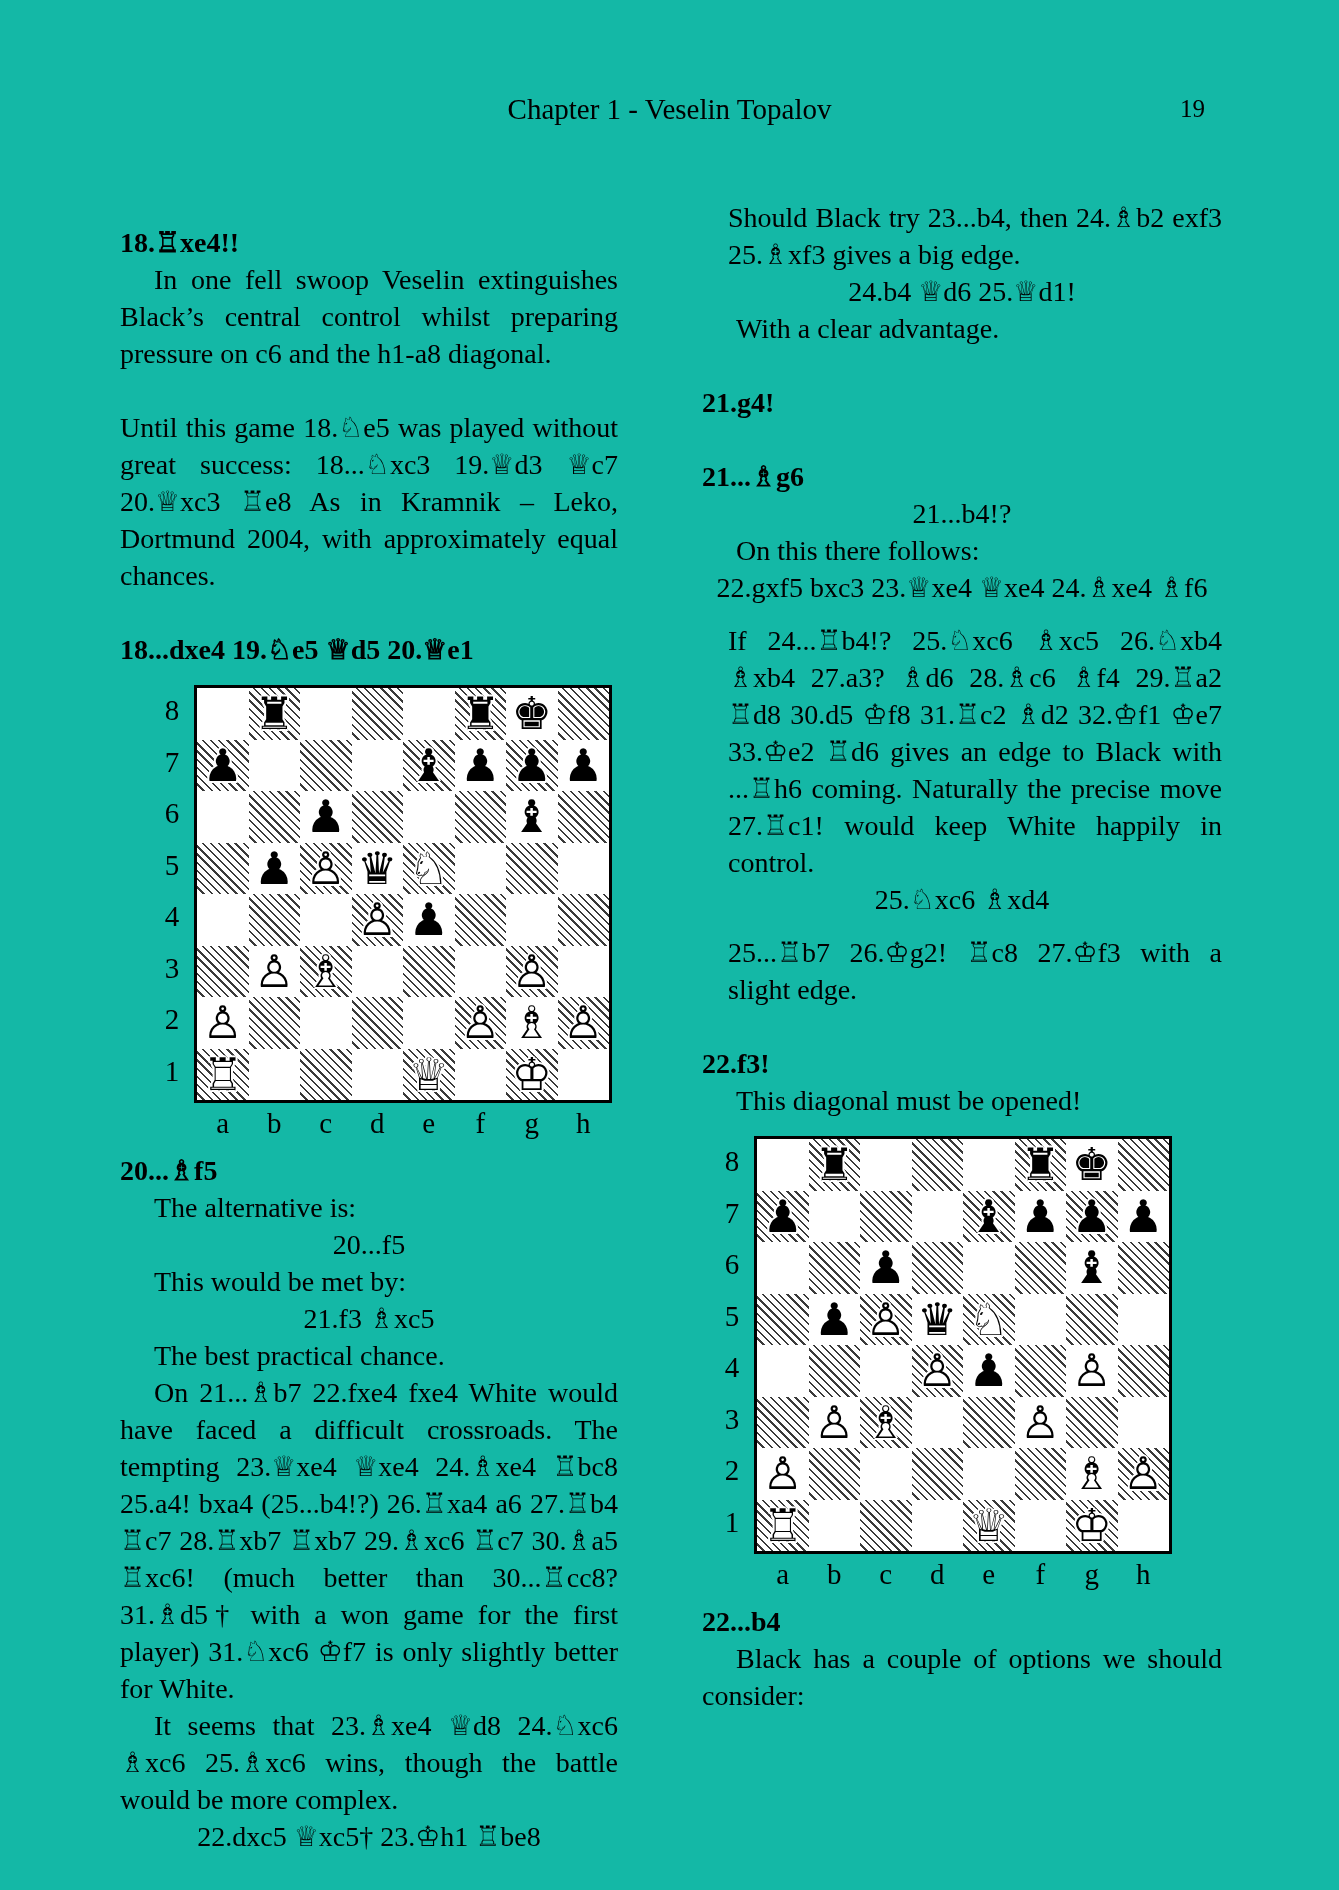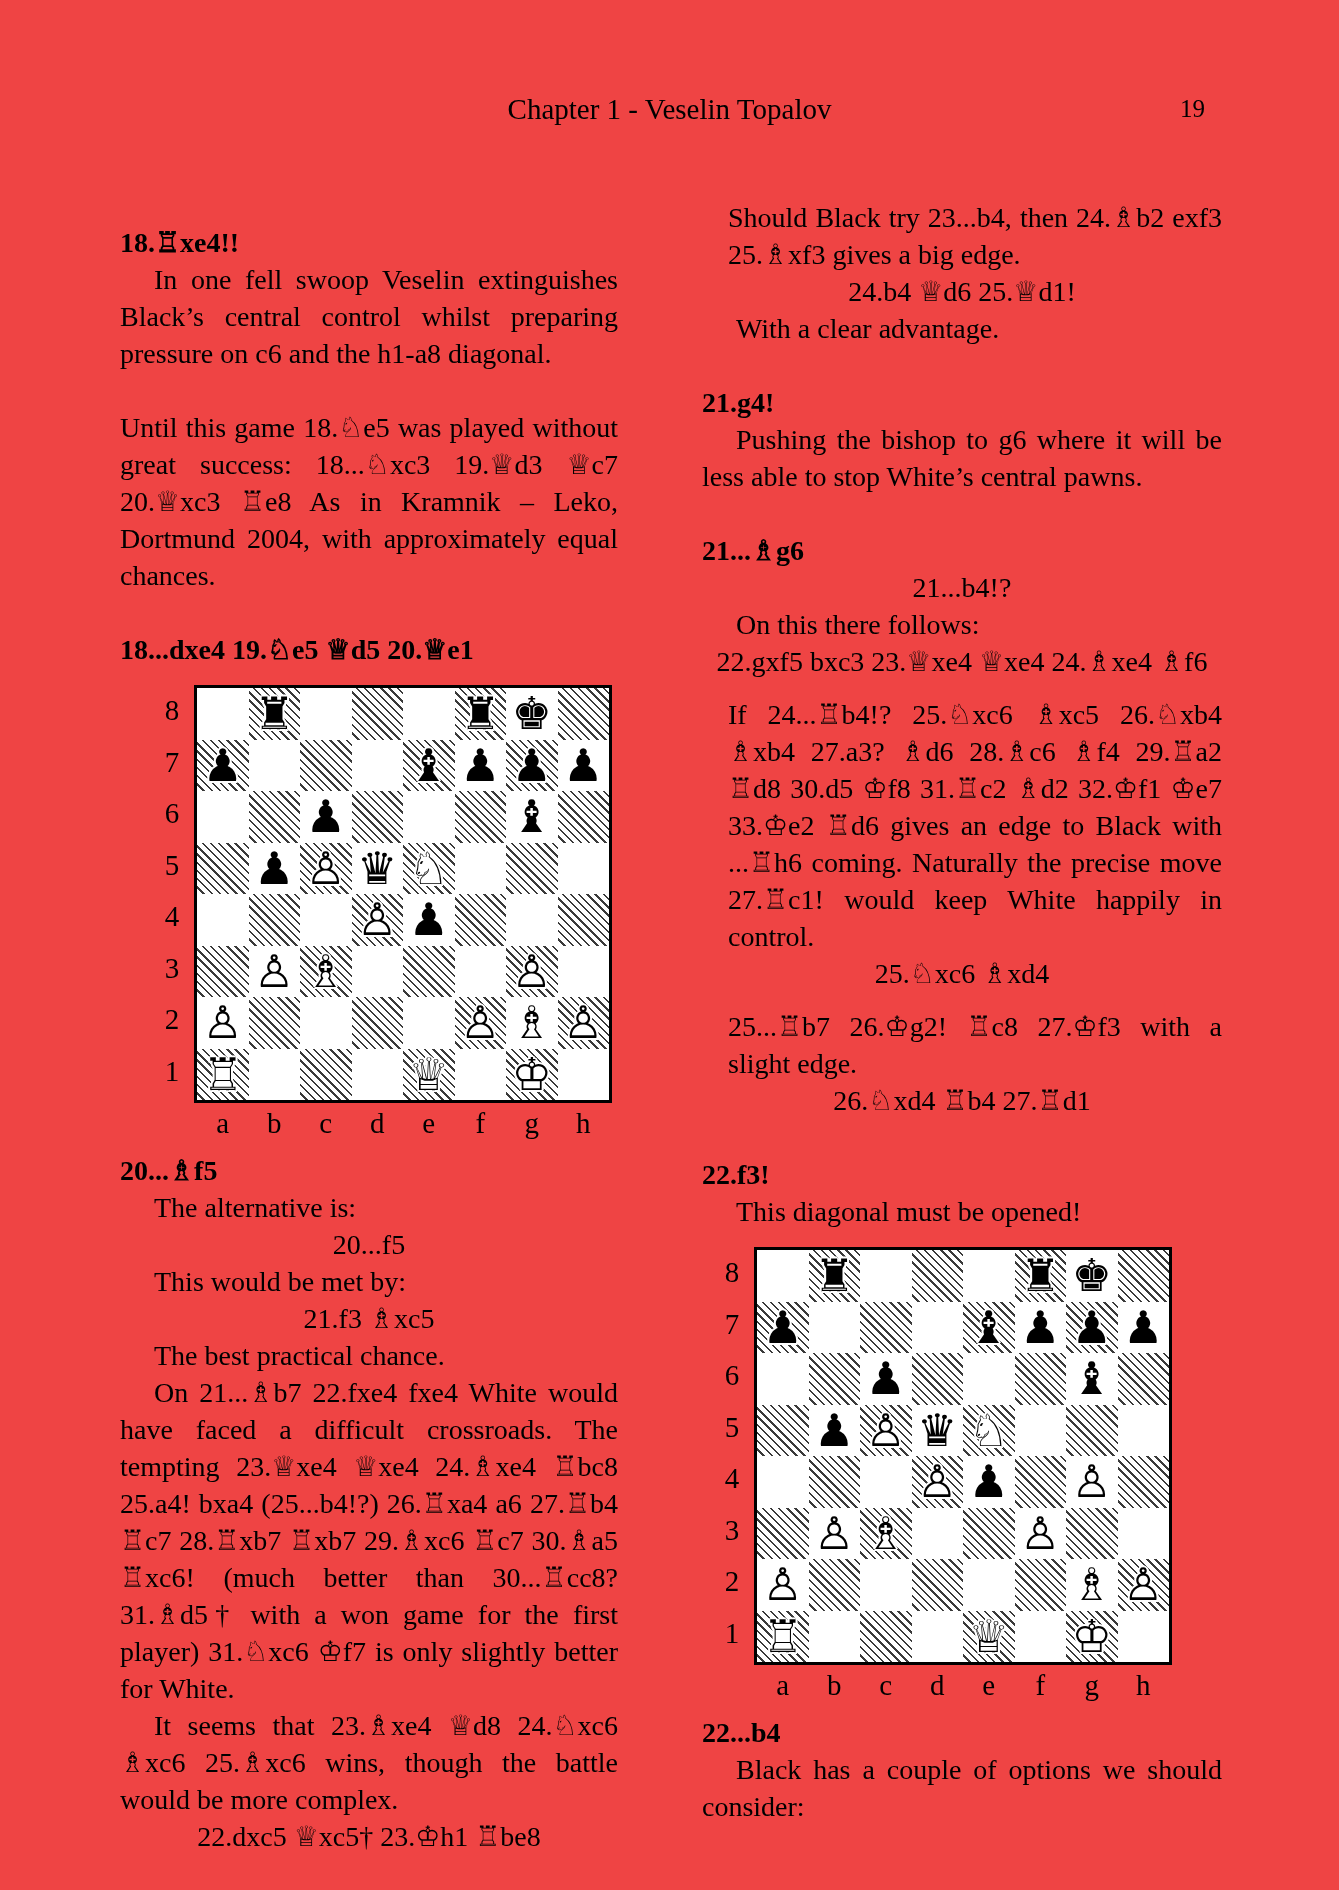--- a/index.html
+++ b/index.html
@@ -1,19 +1,19 @@
 <!DOCTYPE html>
 <html><head>
 <meta charset="utf-8">
 <style>
   html,body{margin:0;padding:0;background:#e8e8e8;}
   .page{
     position:relative;
     width:1339px;height:1890px;
-    background:#ef4444;
+    background:#14b8a6;
     color:#000;
     font-family:"Liberation Serif","DejaVu Serif",serif;
     overflow:hidden;
   }
   .header-title{
     position:absolute;top:92px;left:0;width:100%;
     text-align:center;font-size:29px;line-height:34px;
   }
   .page-number{
     position:absolute;top:92px;right:134px;
@@ -341,30 +341,28 @@
       <div class="blk para">On 21...♗b7 22.fxe4 fxe4 White would have faced a difficult crossroads. The tempting 23.♕xe4 ♕xe4 24.♗xe4 ♖bc8 25.a4! bxa4 (25...b4!?) 26.♖xa4 a6 27.♖b4 ♖c7 28.♖xb7 ♖xb7 29.♗xc6 ♖c7 30.♗a5 ♖xc6! (much better than 30...♖cc8? 31.♗d5† with a won game for the first player) 31.♘xc6 ♔f7 is only slightly better for White.</div>
       <div class="blk para">It seems that 23.♗xe4 ♕d8 24.♘xc6 ♗xc6 25.♗xc6 wins, though the battle would be more complex.</div>
       <div class="blk m-line">22.dxc5 ♕xc5† 23.♔h1 ♖be8</div>
     </div>
   <div class="col col-right">
       <div class="blk para-ind">Should Black try 23...b4, then 24.♗b2 exf3 25.♗xf3 gives a big edge.</div>
       <div class="blk m-line">24.b4 ♕d6 25.♕d1!</div>
       <div class="blk i-line">With a clear advantage.</div>
       <div class="blk gap"></div>
       <div class="blk b-line">21.g4!</div>
-      <div class="blk para">Pushing the bishop to g6 where it will be less able to stop White’s central pawns.</div>
       <div class="blk gap"></div>
       <div class="blk b-line">21...♗g6</div>
       <div class="blk m-line">21...b4!?</div>
       <div class="blk i-line">On this there follows:</div>
       <div class="blk m-line">22.gxf5 bxc3 23.♕xe4 ♕xe4 24.♗xe4 ♗f6</div>
       <div class="blk para-ind">If 24...♖b4!? 25.♘xc6 ♗xc5 26.♘xb4 ♗xb4 27.a3? ♗d6 28.♗c6 ♗f4 29.♖a2 ♖d8 30.d5 ♔f8 31.♖c2 ♗d2 32.♔f1 ♔e7 33.♔e2 ♖d6 gives an edge to Black with ...♖h6 coming. Naturally the precise move 27.♖c1! would keep White happily in control.</div>
       <div class="blk m-line">25.♘xc6 ♗xd4</div>
       <div class="blk para-ind">25...♖b7 26.♔g2! ♖c8 27.♔f3 with a slight edge.</div>
-      <div class="blk m-line">26.♘xd4 ♖b4 27.♖d1</div>
       <div class="blk gap"></div>
       <div class="blk b-line">22.f3!</div>
       <div class="blk i-line">This diagonal must be opened!</div>
       <div class="diagram diagram-2">
         <div class="diag-inner">
           <div class="rank-col">
             <div class="rank-label">8</div>
             <div class="rank-label">7</div>
             <div class="rank-label">6</div>
             <div class="rank-label">5</div>

